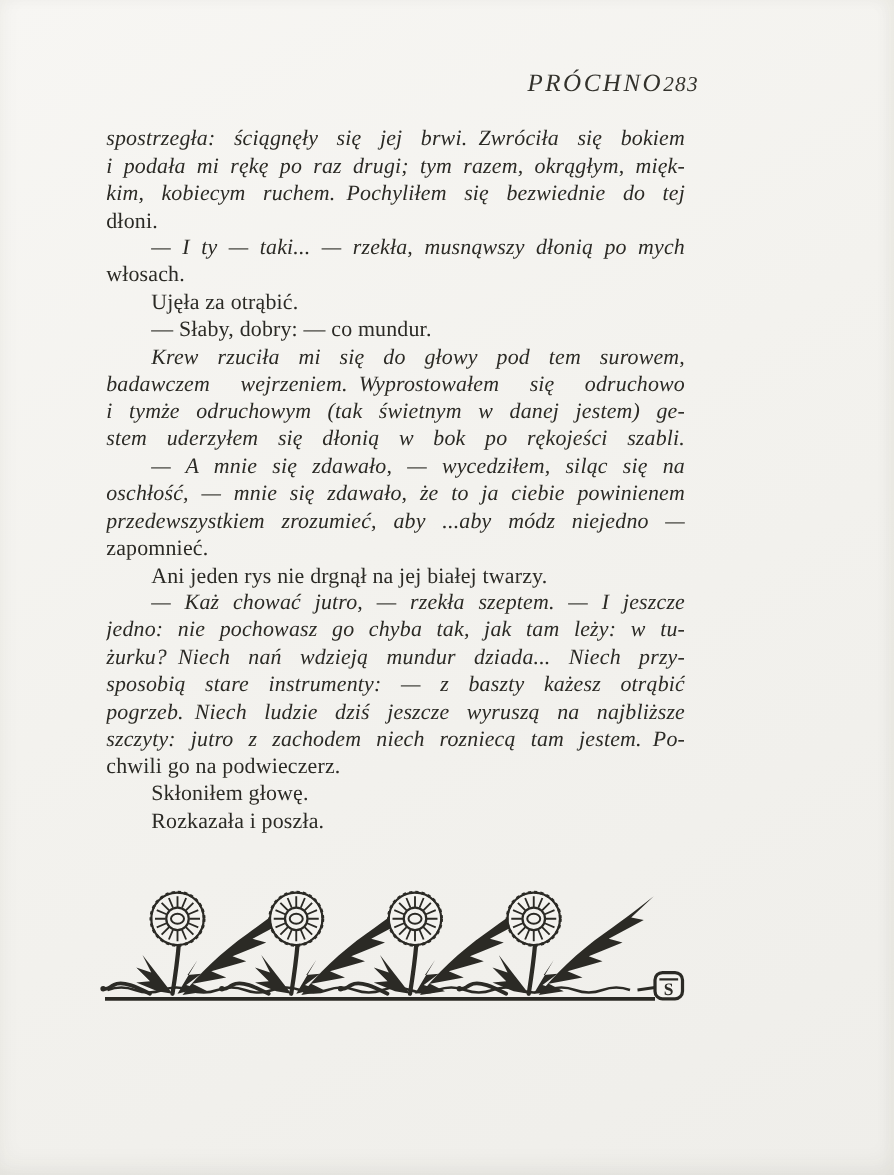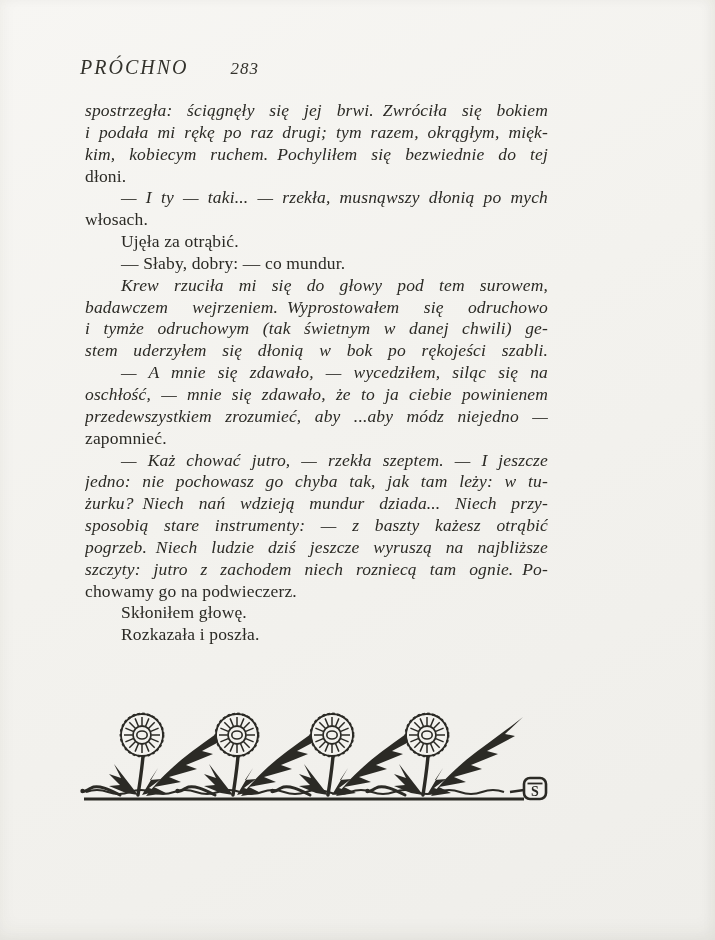--- a/index.html
+++ b/index.html
@@ -11,22 +11,22 @@
   .page{
     position:relative;width:715px;height:940px;overflow:hidden;
     background:linear-gradient(150deg,#f7f6f3 0%,#f3f2ee 45%,#efeeea 100%);
     color:#2b2a25;
   }
   .page::after{
     content:"";position:absolute;inset:0;pointer-events:none;
     box-shadow:inset 0 -8px 18px rgba(60,55,45,0.05), inset -4px 0 12px rgba(60,55,45,0.03);
   }
   .running-header{
-    position:absolute;left:80px;top:56px;width:462px;
-    display:flex;justify-content:flex-start;align-items:baseline;gap:42px;
+    position:absolute;left:97px;top:56px;width:462px;
+    display:flex;justify-content:flex-end;align-items:baseline;
   }
   .book-title{
     font-style:italic;font-size:20px;letter-spacing:2px;color:#33322c;
   }
   .page-number{
     font-style:italic;font-size:17px;color:#33322c;letter-spacing:1px;
   }
   .textblock{
     position:absolute;left:85px;top:100px;width:463px;
     font-size:17.5px;letter-spacing:0.15px;box-sizing:border-box;
@@ -56,33 +56,34 @@
       <div class="line just">spostrzegła: ściągnęły się jej brwi. Zwróciła się bokiem</div>
       <div class="line just">i podała mi rękę po raz drugi; tym razem, okrągłym, mięk-</div>
       <div class="line just">kim, kobiecym ruchem. Pochyliłem się bezwiednie do tej</div>
       <div class="line">dłoni.</div>
       <div class="line ind just">— I ty — taki... — rzekła, musnąwszy dłonią po mych</div>
       <div class="line">włosach.</div>
       <div class="line ind">Ujęła za otrąbić.</div>
       <div class="line ind">— Słaby, dobry: — co mundur.</div>
       <div class="line ind just">Krew rzuciła mi się do głowy pod tem surowem,</div>
       <div class="line just">badawczem wejrzeniem. Wyprostowałem się odruchowo</div>
-      <div class="line just">i tymże odruchowym (tak świetnym w danej chwili) ge-</div>
+      <div class="line just">i tymże odruchowym (tak świetnym w danej jestem) ge-</div>
       <div class="line just">stem uderzyłem się dłonią w bok po rękojeści szabli.</div>
       <div class="line ind just">— A mnie się zdawało, — wycedziłem, siląc się na</div>
       <div class="line just">oschłość, — mnie się zdawało, że to ja ciebie powinienem</div>
       <div class="line just">przedewszystkiem zrozumieć, aby ...aby módz niejedno —</div>
       <div class="line">zapomnieć.</div>
+      <div class="line ind">Ani jeden rys nie drgnął na jej białej twarzy.</div>
       <div class="line ind just">— Każ chować jutro, — rzekła szeptem. — I jeszcze</div>
       <div class="line just">jedno: nie pochowasz go chyba tak, jak tam leży: w tu-</div>
       <div class="line just">żurku? Niech nań wdzieją mundur dziada... Niech przy-</div>
       <div class="line just">sposobią stare instrumenty: — z baszty każesz otrąbić</div>
       <div class="line just">pogrzeb. Niech ludzie dziś jeszcze wyruszą na najbliższe</div>
-      <div class="line just">szczyty: jutro z zachodem niech rozniecą tam ognie. Po-</div>
-      <div class="line">chowamy go na podwieczerz.</div>
+      <div class="line just">szczyty: jutro z zachodem niech rozniecą tam jestem. Po-</div>
+      <div class="line">chwili go na podwieczerz.</div>
       <div class="line ind">Skłoniłem głowę.</div>
       <div class="line ind">Rozkazała i poszła.</div>
     </div>
 
   <svg class="ornament" viewBox="0 0 475 102" xmlns="http://www.w3.org/2000/svg">
     <defs>
       <g id="dd">
 
         <path fill="#2b2a25" d="
           M50,90

